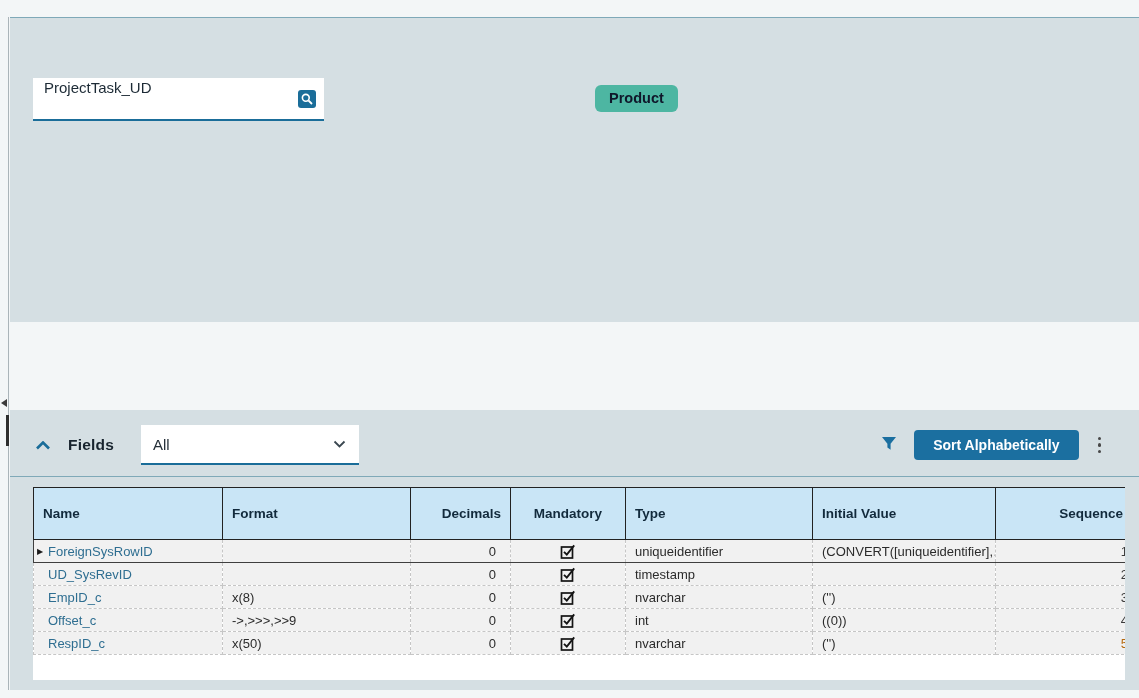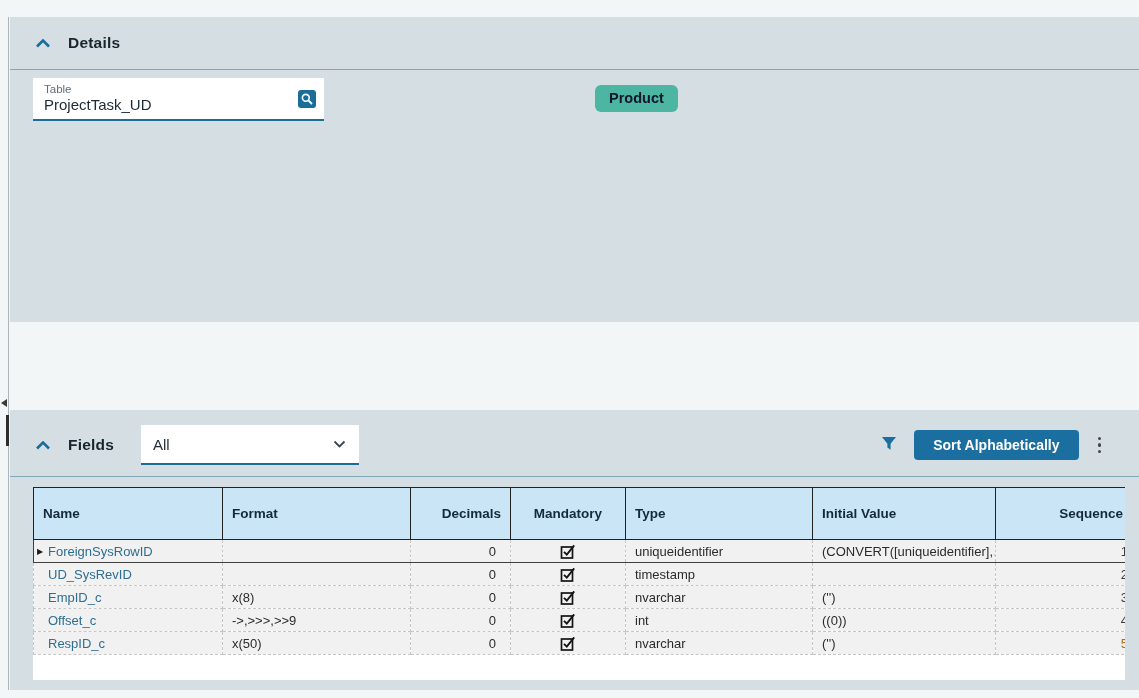--- a/index.html
+++ b/index.html
@@ -90,34 +90,23 @@
 </head>
 <body>
 
 <div class="screen">
 
   <div class="edge-line"></div>
   <div class="edge-arrow"></div>
   <div class="edge-bar"></div>
 
   <section class="panel panel-details">
-    <div class="sec-header">
-      <button class="chev-btn">
-        <span>
-          <svg width="16" height="9" viewBox="0 0 16 9">
-              <polyline points="2,7.5 8,1.5 14,7.5" fill="none" stroke="#1a6d99" stroke-width="2.6"></polyline>
-            </svg>
-        </span>
-      </button>
-      <h2 class="sec-title">Details</h2>
-    </div>
     <div class="divider"></div>
 
     <div class="table-input">
-      <span class="fld-label">Table</span>
       <input type="text" value="ProjectTask_UD" style="">
       <button class="lookup-btn">
         <span>
           <svg width="18" height="18" viewBox="0 0 18 18">
             <rect width="18" height="18" rx="3" fill="#1a6d99"></rect>
             <circle cx="7.8" cy="7.8" r="3.4" fill="none" stroke="#ffffff" stroke-width="1.6"></circle>
             <line x1="10.5" y1="10.5" x2="14" y2="14" stroke="#ffffff" stroke-width="1.8"></line>
           </svg>
         </span>
       </button>

